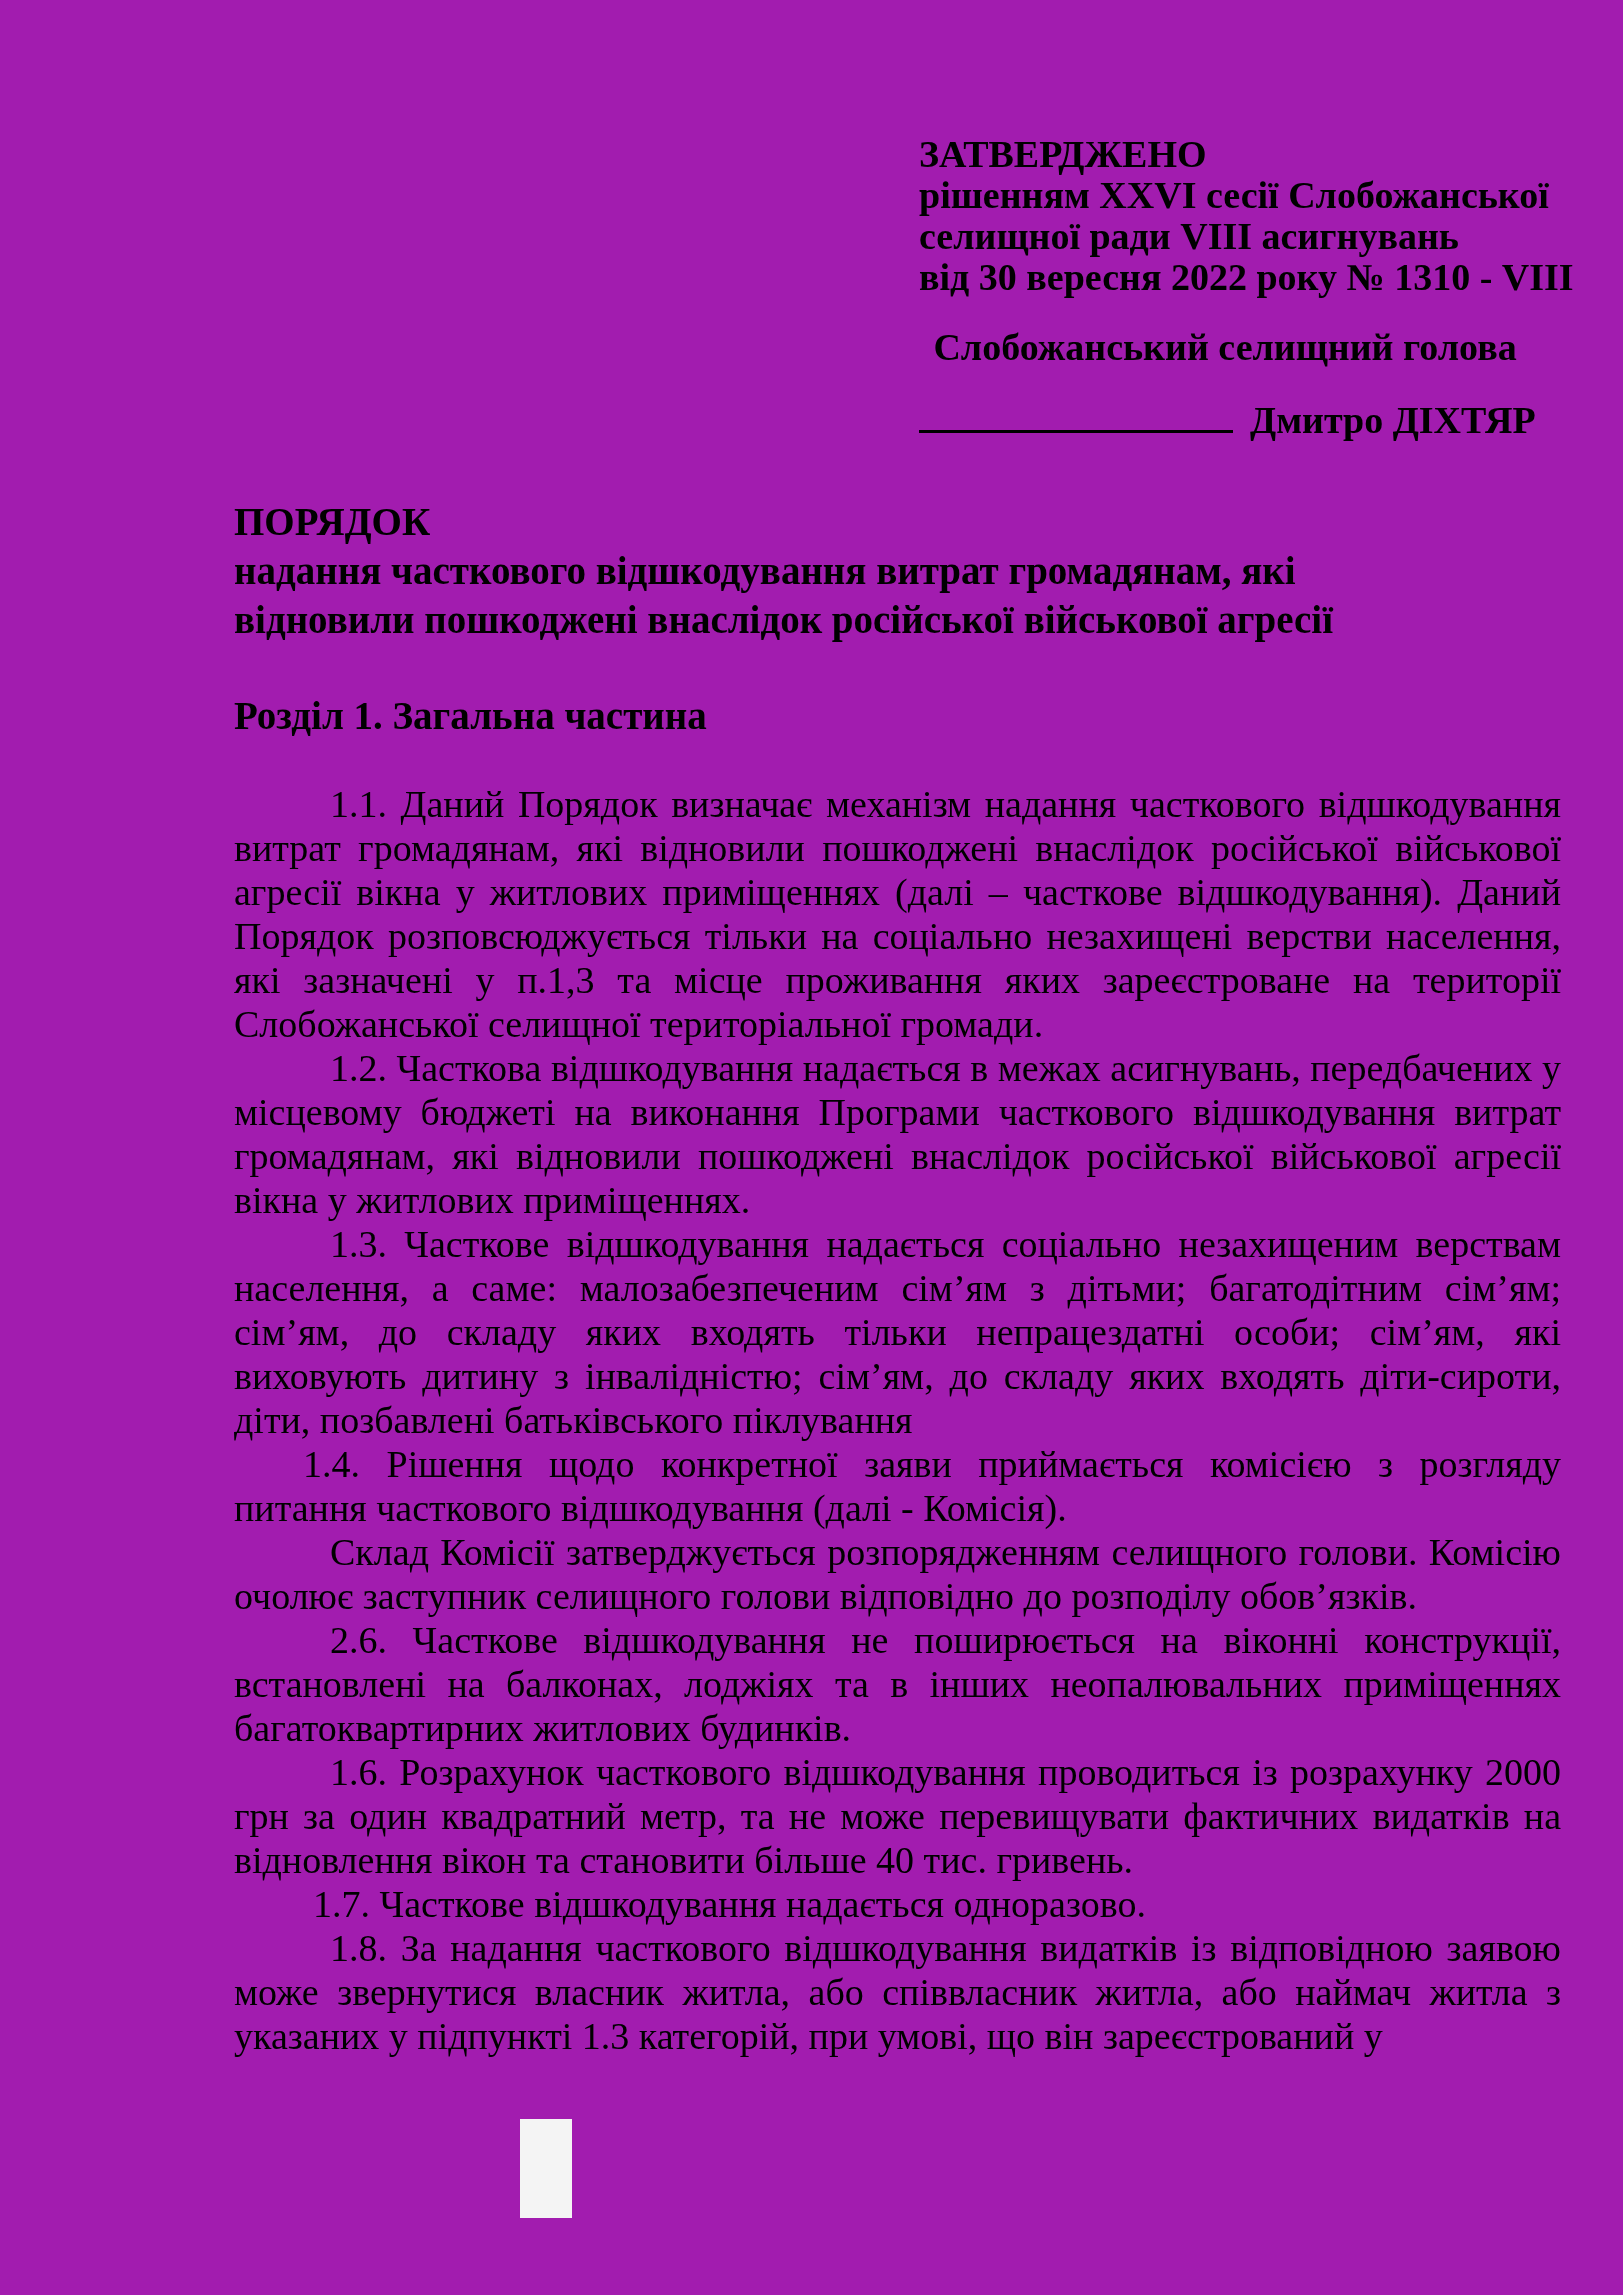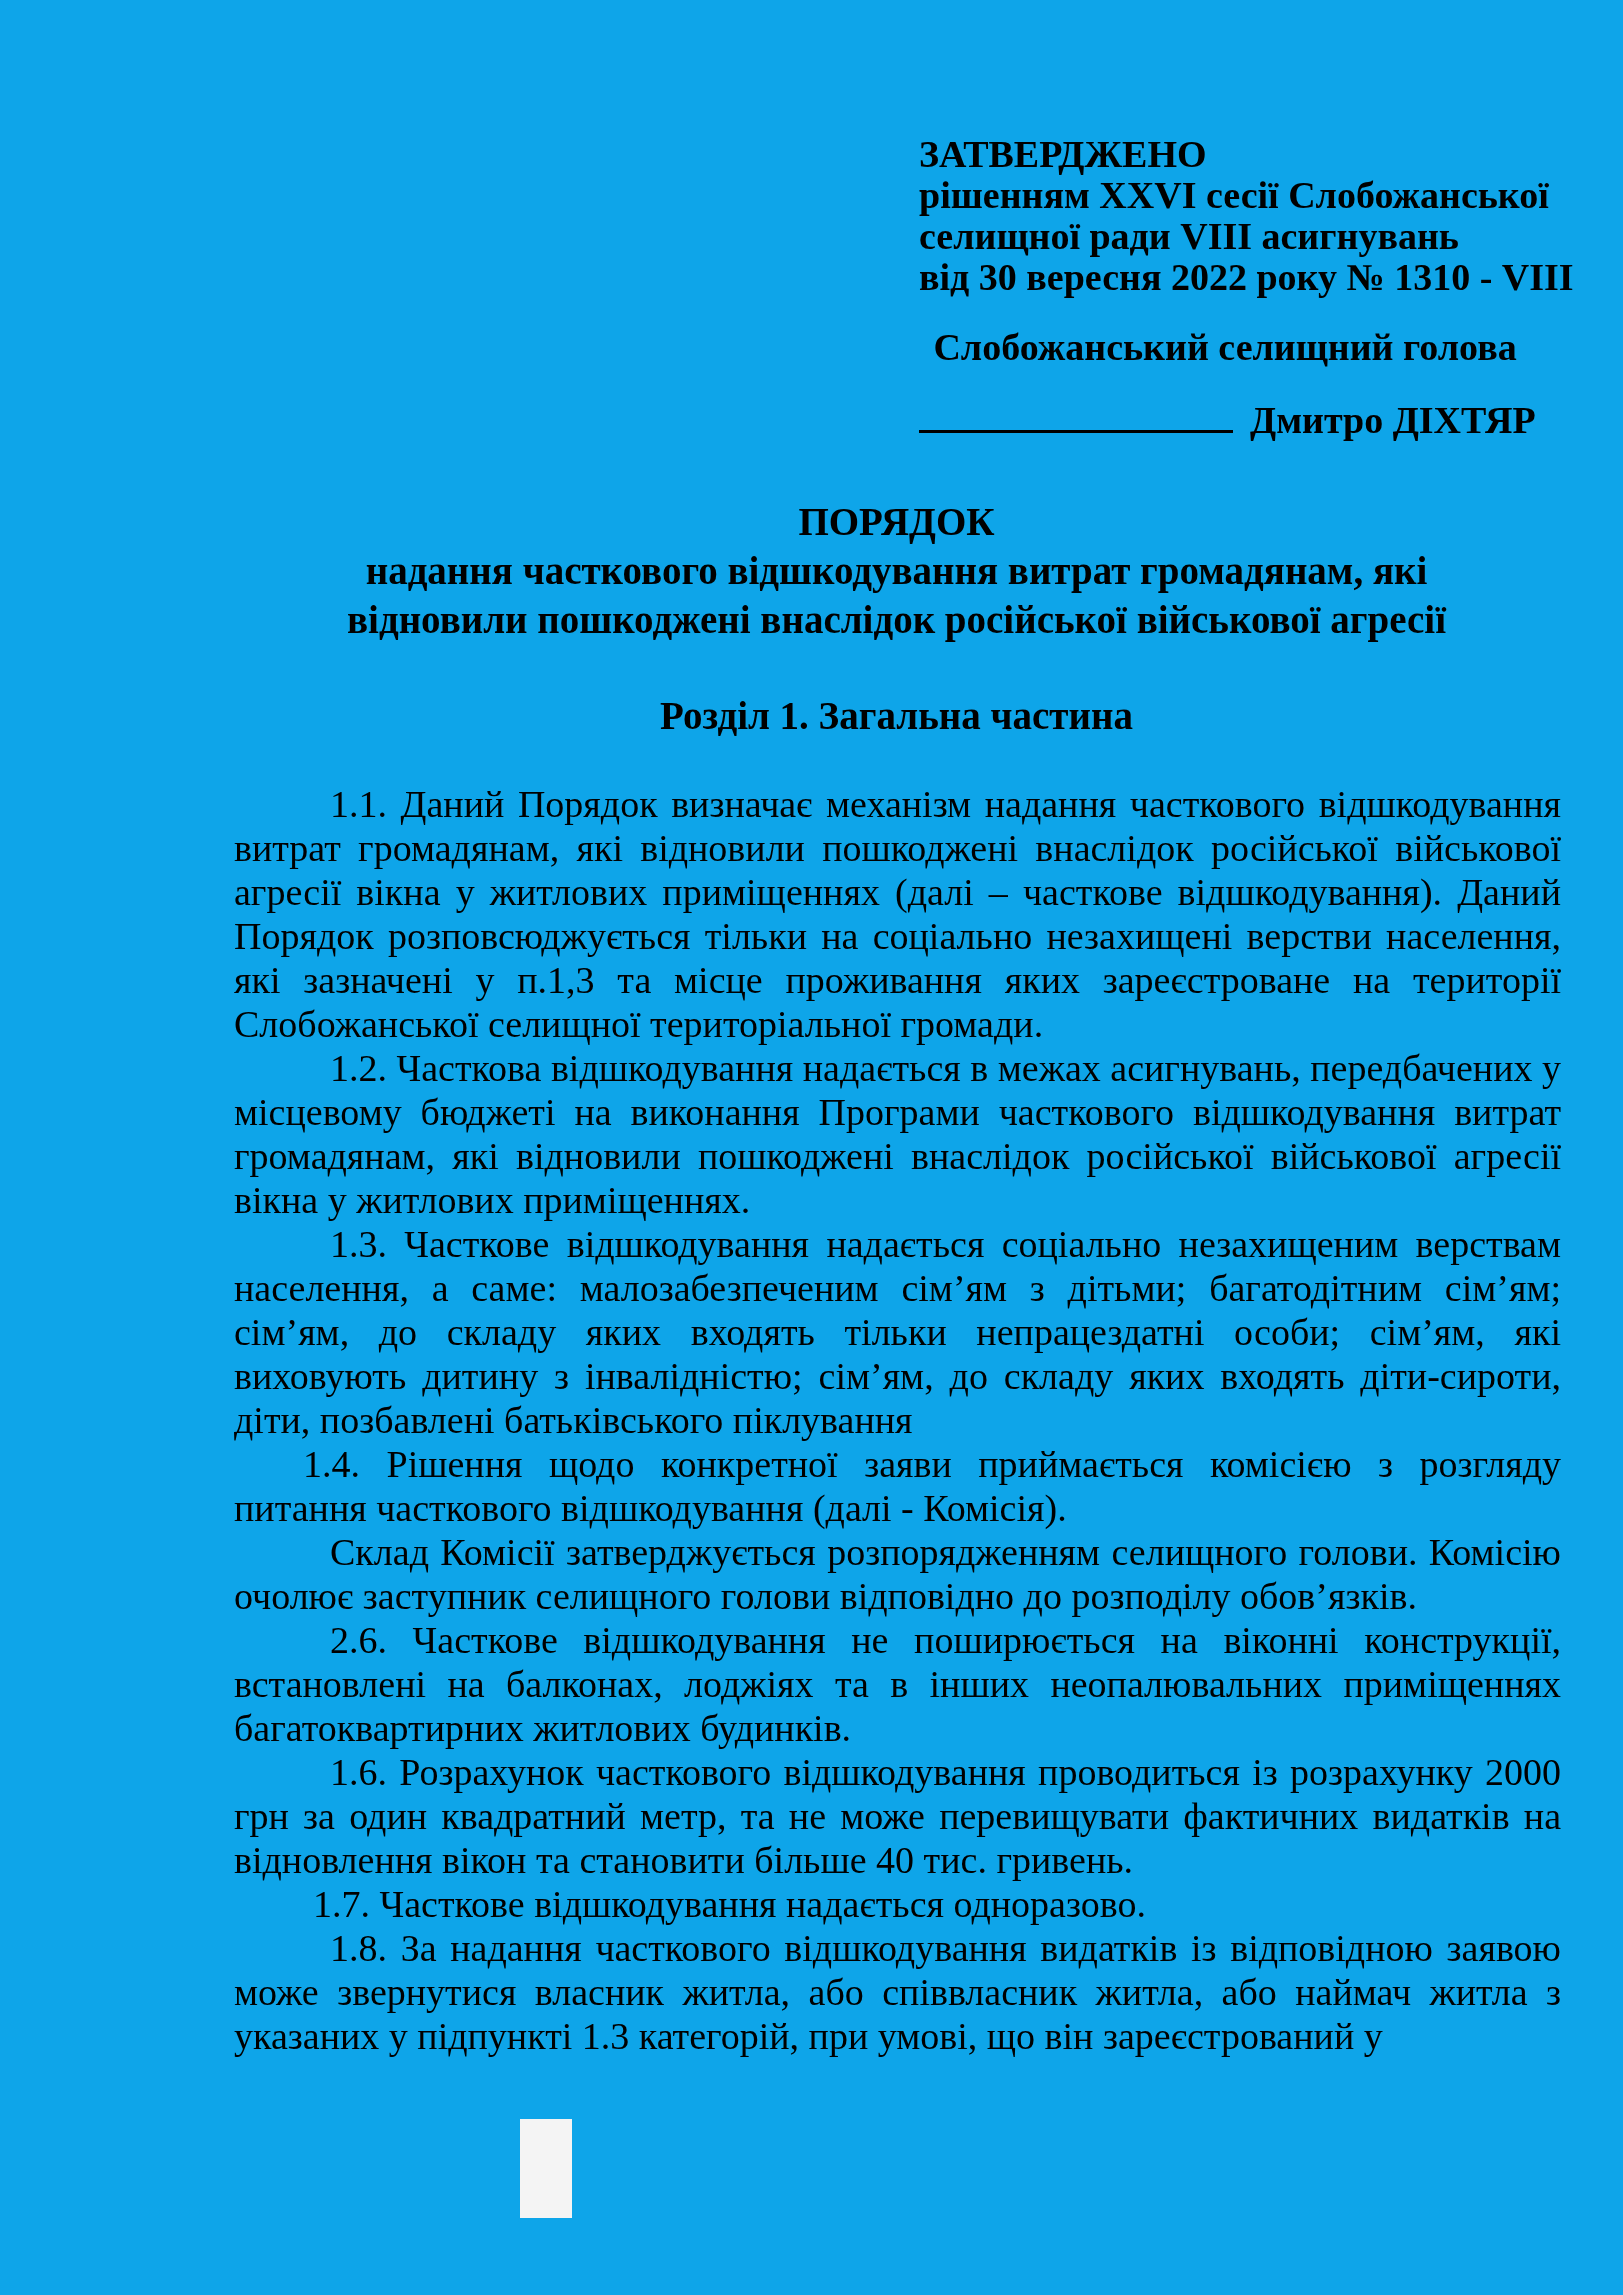--- a/index.html
+++ b/index.html
@@ -4,21 +4,21 @@
 <style>
   html, body {
     margin: 0;
     padding: 0;
     background: #e8e8e8;
   }
   .page {
     position: relative;
     width: 1623px;
     height: 2295px;
-    background: #0ea5e9;
+    background: #a21caf;
     font-family: "Liberation Serif", "DejaVu Serif", serif;
     color: #000000;
     overflow: hidden;
   }
 
   
   .approval {
     position: absolute;
     left: 919px;
     top: 134px;
@@ -45,21 +45,21 @@
     vertical-align: baseline;
     margin-right: 17px;
   }
 
   
   .title-block {
     position: absolute;
     left: 234px;
     top: 497px;
     width: 1325px;
-    text-align: center;
+    text-align: left;
     font-weight: bold;
     font-size: 39px;
     line-height: 49px;
   }
   .section-heading {
     margin-top: 47px;
     font-weight: bold;
     font-size: 39px;
   }
 

